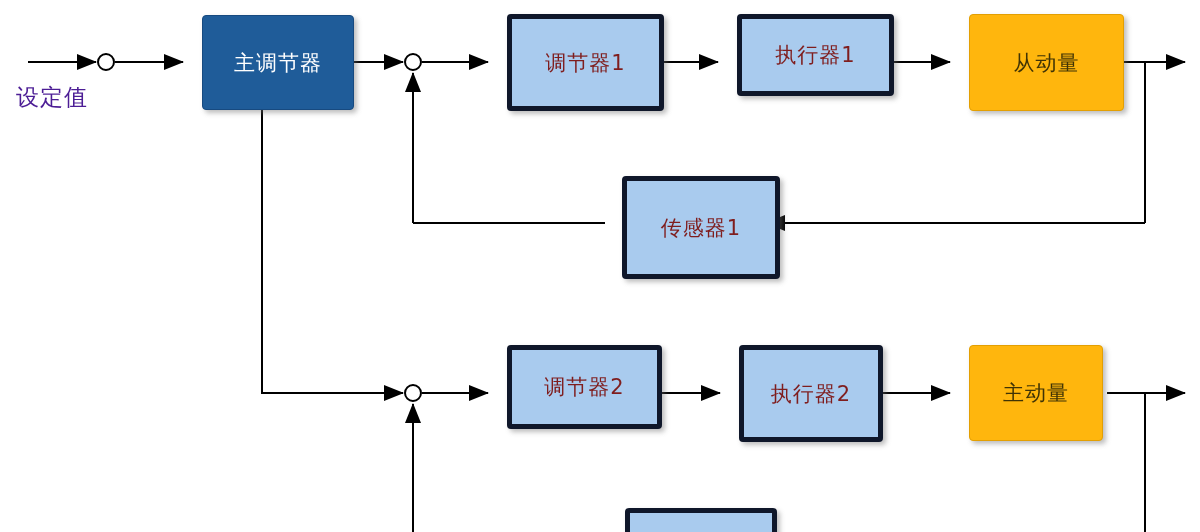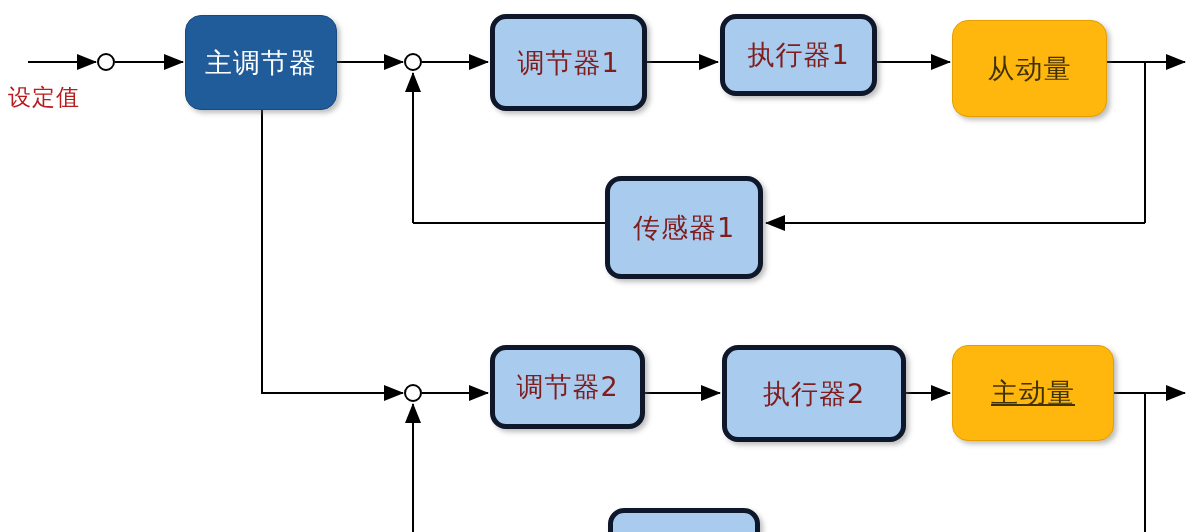--- a/index.html
+++ b/index.html
@@ -15,46 +15,47 @@
     position: absolute;
     left: 0; top: 0;
     width: 1200px; height: 532px;
   }
   .block {
     position: absolute;
     display: flex;
     align-items: center;
     justify-content: center;
     box-sizing: border-box;
-    border-radius: 16px;
-    font-size: 27px;
+    border-radius: 4px;
+    font-size: 21px;
     letter-spacing: 1px;
     box-shadow: 3px 3px 5px rgba(110,110,110,0.45);
+    margin-left: 17px;
   }
   .block-secondary {
     background: #a9cbee;
     border: 5px solid #0f172a;
     color: #7f1d1d;
   }
   .block-primary {
     background: #1f5c99;
     border: 1px solid #174a80;
     color: #ffffff;
   }
   .block-accent {
     background: #ffb60d;
     border: 1px solid #e39f02;
     color: #3f3305;
   }
   .setpoint-label {
     position: absolute;
-    left: 8px;
+    left: 16px;
     top: 82px;
     font-size: 23px;
-    color: #b91c1c;
+    color: #4c1d95;
     letter-spacing: 1px;
   }
   .conn { stroke: #000000; stroke-width: 2; fill: none; }
   .junction { fill: #ffffff; stroke: #000000; stroke-width: 2; }
 </style>
 </head>
 <body>
 
 <div class="canvas">
 
@@ -95,37 +96,37 @@
   </div>
 
   <div class="block block-secondary" style="left:490px; top:14px; width:157px; height:97px;">
     <span>调节器1</span>
   </div>
 
   <div class="block block-secondary" style="left:720px; top:14px; width:157px; height:82px;">
     <span>执行器1</span>
   </div>
 
-  <div class="block block-accent" style="left:952px; top:20px; width:155px; height:97px;">
+  <div class="block block-accent" style="left:952px; top:14px; width:155px; height:97px;">
     <span>从动量</span>
   </div>
 
   <div class="block block-secondary" style="left:605px; top:176px; width:158px; height:103px;">
     <span>传感器1</span>
   </div>
 
   <div class="block block-secondary" style="left:490px; top:345px; width:155px; height:84px;">
     <span>调节器2</span>
   </div>
 
-  <div class="block block-secondary" style="left:722px; top:345px; width:184px; height:97px;">
+  <div class="block block-secondary" style="left:722px; top:345px; width:144px; height:97px;">
     <span>执行器2</span>
   </div>
 
-  <div class="block block-accent" style="left:952px; top:345px; width:162px; height:96px;text-decoration:underline;">
+  <div class="block block-accent" style="left:952px; top:345px; width:134px; height:96px;">
     <span>主动量</span>
   </div>
 
   <div class="block block-secondary" style="left:608px; top:508px; width:152px; height:95px;">
     <span></span>
   </div>
 
   <div class="setpoint-label">设定值</div>
 
 </div>

